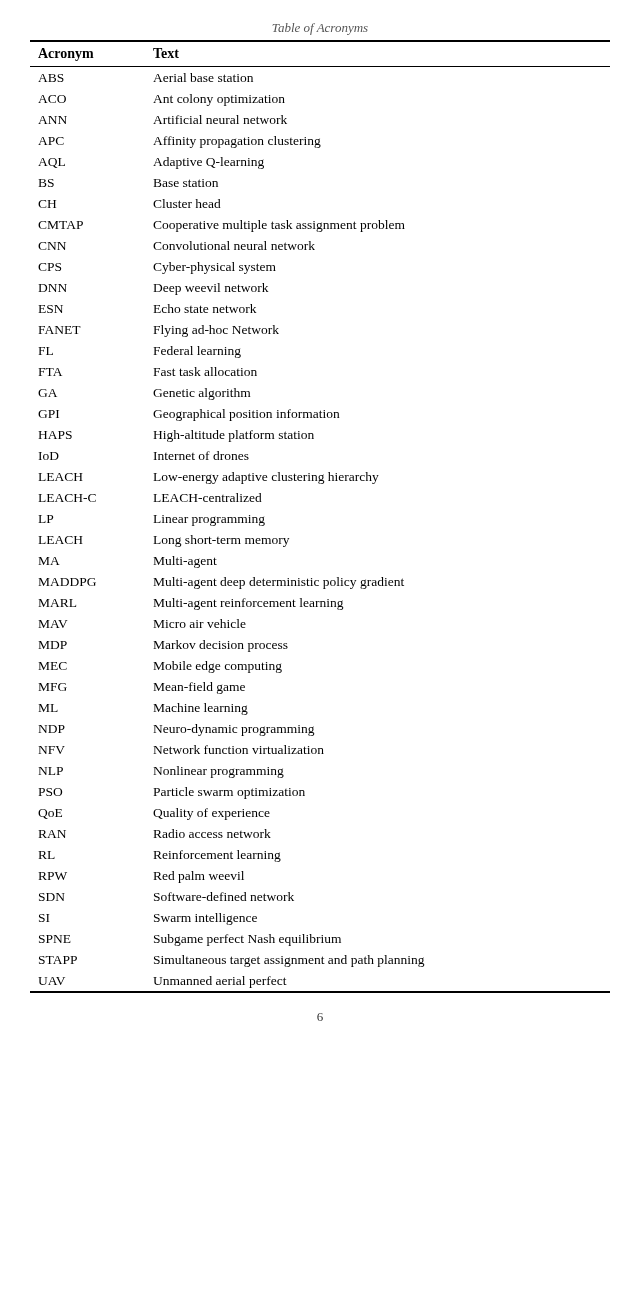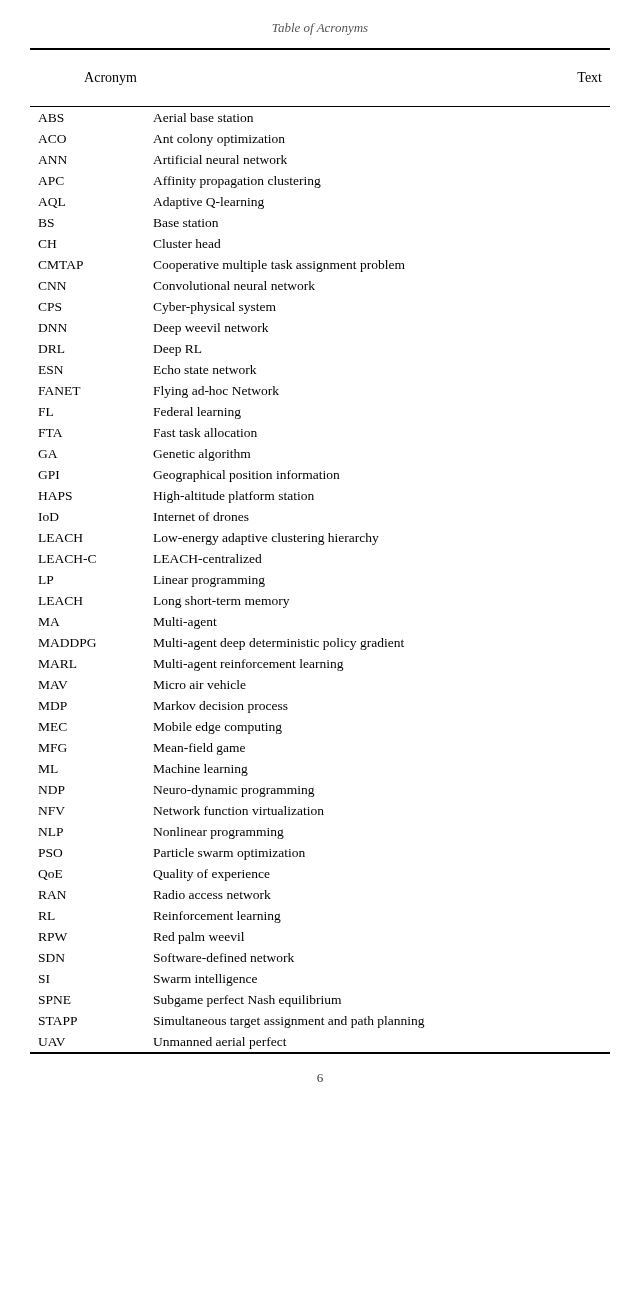--- a/index.html
+++ b/index.html
@@ -13,36 +13,36 @@
       font-size: 14px;
       color: #000000;
       width: 640px;
       min-height: 1309px;
       padding: 20px 30px 40px 30px;
     }
     .page-title {
       text-align: center;
       font-size: 13px;
       color: #555;
-      margin-bottom: 12px;
+      margin-bottom: 4px;
       font-style: italic;
     }
     .table-container {
       width: 100%;
     }
     table {
       width: 100%;
       border-collapse: collapse;
     }
     table thead tr th {
       border-top: 2px solid #000;
       border-bottom: 1px solid #000;
-      padding: 20px 8px;
-      text-align: right;
-      font-weight: normal;
+      padding: 4px 8px;
+      text-align: left;
+      font-weight: bold;
       font-size: 14px;
     }
     table tbody tr td {
       padding: 2.5px 8px;
       vertical-align: top;
       font-size: 13.5px;
     }
     table tbody tr:last-child td {
       border-bottom: 2px solid #000;
     }
@@ -112,24 +112,20 @@
         </tr>
         <tr>
           <td class="col-acronym">CPS</td>
           <td class="col-text">Cyber-physical system</td>
         </tr>
         <tr>
           <td class="col-acronym">DNN</td>
           <td class="col-text">Deep weevil network</td>
         </tr>
         <tr>
-          <td class="col-acronym">DRL</td>
-          <td class="col-text">Deep RL</td>
-        </tr>
-        <tr>
           <td class="col-acronym">ESN</td>
           <td class="col-text">Echo state network</td>
         </tr>
         <tr>
           <td class="col-acronym">FANET</td>
           <td class="col-text">Flying ad-hoc Network</td>
         </tr>
         <tr>
           <td class="col-acronym">FL</td>
           <td class="col-text">Federal learning</td>

